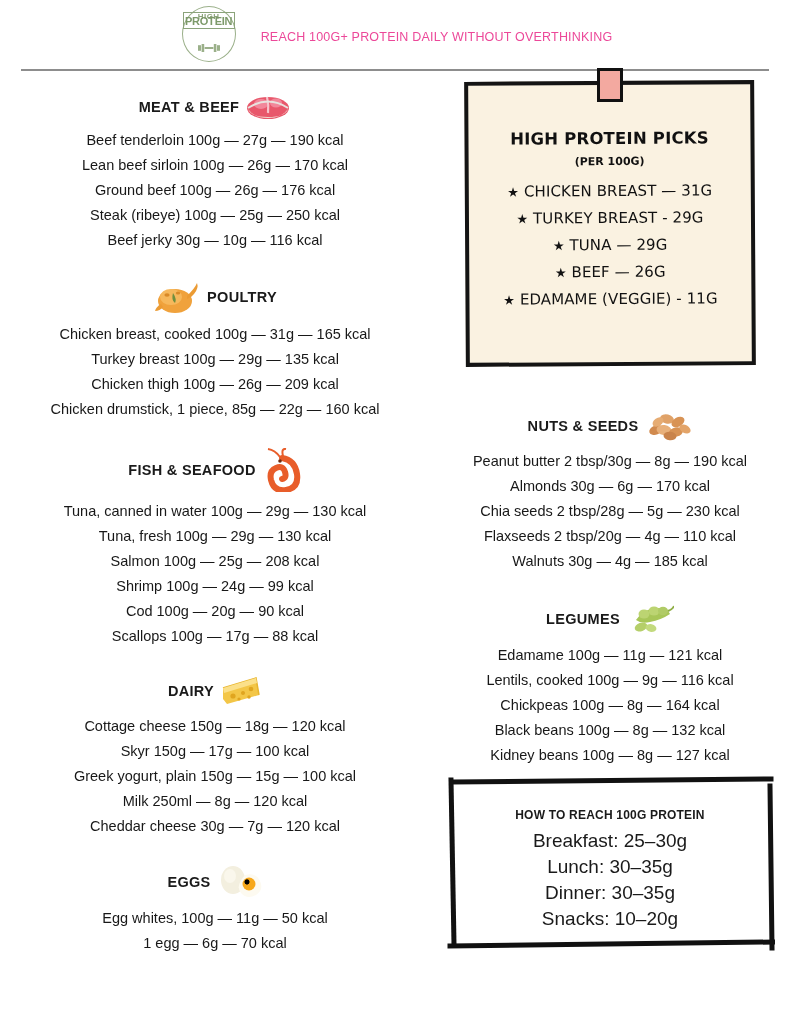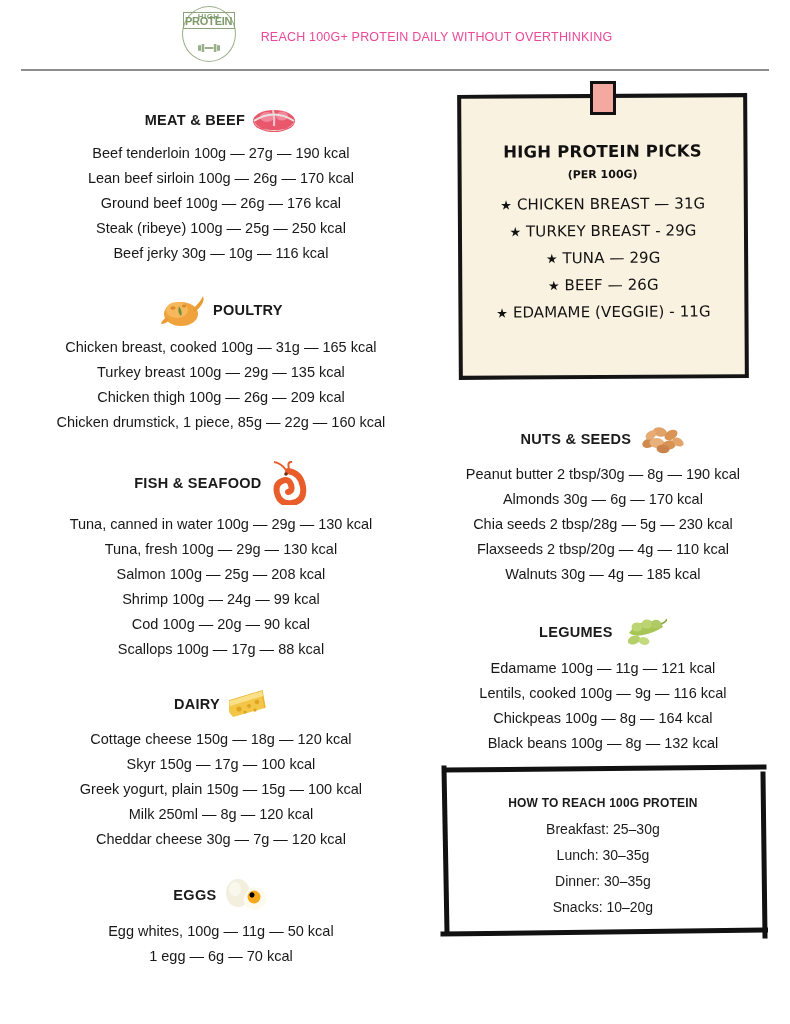--- a/index.html
+++ b/index.html
@@ -71,21 +71,21 @@
   .rule {
     width: 748px;
     height: 2px;
     background: #8d8d8d;
     margin: 7px auto 0 auto;
   }
 
   
   .columns {
     display: flex;
-    padding: 13px;
+    padding: 0;
   }
   .col {
     position: relative;
   }
   .col-left  { width: 430px; }
   .col-right { width: 360px; }
 
   .section { text-align: center; }
 
   .sec-head {
@@ -171,21 +171,21 @@
     padding: 32px 10px 0 10px;
     text-align: center;
   }
   .howto-title {
     font-size: 12px;
     font-weight: bold;
     letter-spacing: .2px;
     margin-bottom: 6px;
   }
   .howto-item {
-    font-size: 14px;
+    font-size: 19px;
     line-height: 26px;
   }
 </style>
 </head>
 <body>
 
 <div class="header">
   <div class="logo-badge">
     <div class="logo-oval"></div>
     <div class="logo-high">HIGH</div>
@@ -345,20 +345,21 @@
                 <ellipse cx="37" cy="9" rx="5" ry="4.2" fill="#b0cb66"></ellipse>
                 <path d="M42 9 q5 -2 6 -5" stroke="#8fae46" stroke-width="2" fill="none"></path>
                 <ellipse cx="15" cy="25" rx="6.5" ry="4.2" fill="#b5cf6a" transform="rotate(-20 15 25)"></ellipse>
                 <ellipse cx="25" cy="26" rx="5.5" ry="3.8" fill="#c3da7e" transform="rotate(12 25 26)"></ellipse>
               </svg></span>
           </div>
           <div class="item"><span>Edamame 100g</span> — <b>11g</b> — <span>121 kcal</span></div>
           <div class="item"><span>Lentils, cooked 100g</span> — <b>9g</b> — <span>116 kcal</span></div>
           <div class="item"><span>Chickpeas 100g</span> — <b>8g</b> — <span>164 kcal</span></div>
           <div class="item"><span>Black beans 100g</span> — <b>8g</b> — <span>132 kcal</span></div>
+          <div class="item"><span>Kidney beans 100g</span> — <b>8g</b> — <span>127 kcal</span></div>
         </div>
       </div>
 
     <div class="howto-wrap">
       <svg class="howto-svg" viewBox="0 0 330 175" preserveAspectRatio="none">
         <path d="M8 6 L326 3" stroke="#111" stroke-width="5" fill="none" stroke-linecap="square"></path>
         <path d="M6 4 L9 168" stroke="#111" stroke-width="5" fill="none" stroke-linecap="square"></path>
         <path d="M5 170 L328 166" stroke="#111" stroke-width="5" fill="none" stroke-linecap="square"></path>
         <path d="M325 10 L327 172" stroke="#111" stroke-width="5" fill="none" stroke-linecap="square"></path>
       </svg>

